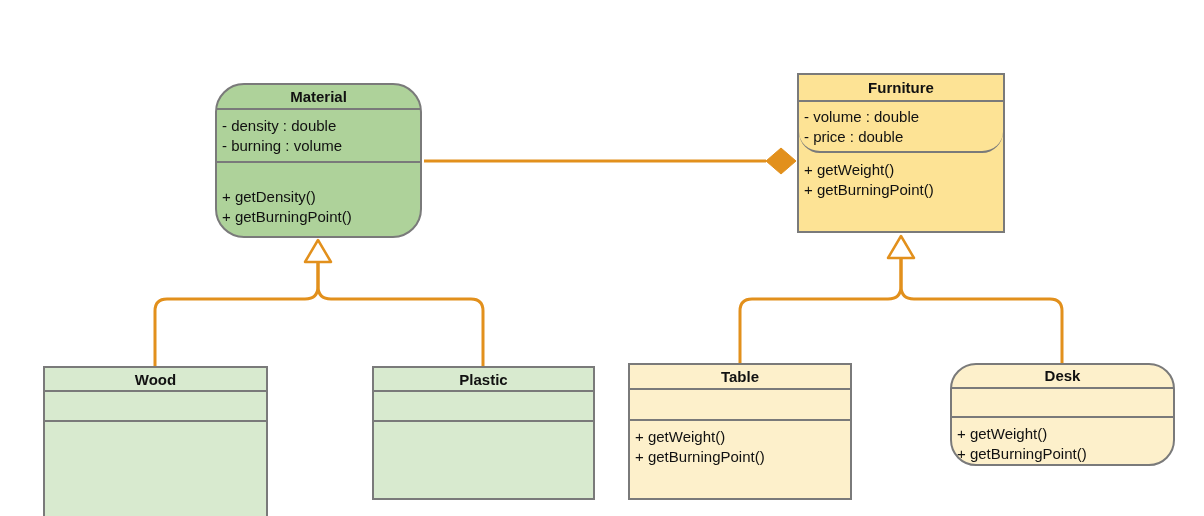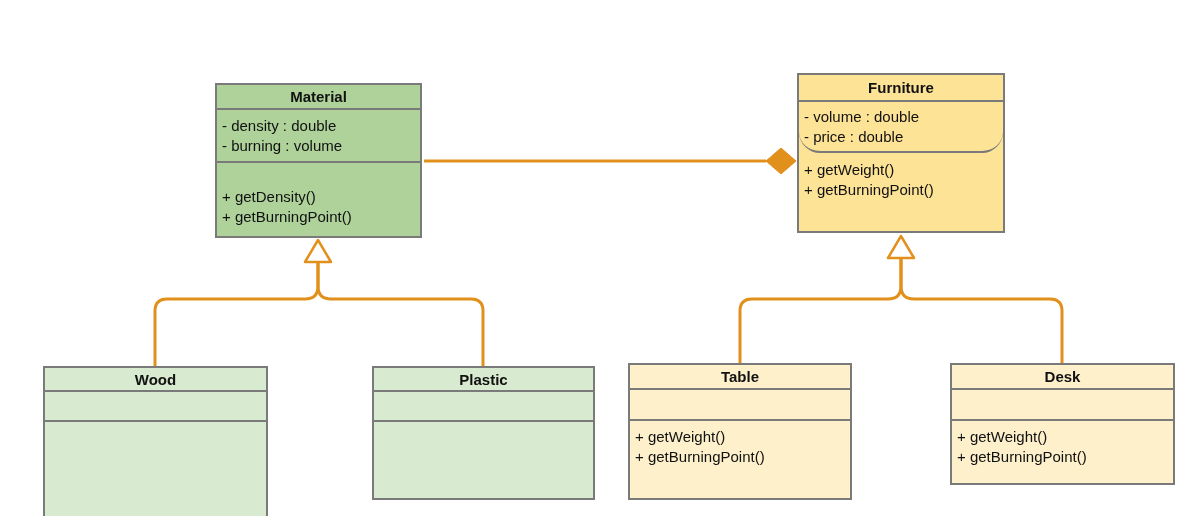--- a/index.html
+++ b/index.html
@@ -38,21 +38,21 @@
     border-bottom:2px solid var(--border-gray);
     padding-left:5px;
   }
   .uml-methods{
     flex:1;
     padding-left:5px;
   }
   .member{line-height:20px;white-space:nowrap;}
 
   
-  #class-material{background:var(--parent-green);}
+  #class-material{background:var(--parent-green);border-radius:29px;}
   #class-furniture{background:var(--parent-yellow);}
   #class-wood,#class-plastic{background:var(--child-green);}
   #class-table,#class-desk{background:var(--child-yellow);}
 
   
   #class-material{left:215px;top:83px;width:207px;height:155px;}
   #class-material .uml-header{height:25px;}
   #class-material .uml-attrs{height:53px;padding-top:6px;}
   #class-material .uml-methods{padding-top:24px;}
 
@@ -63,21 +63,21 @@
   #class-furniture .uml-methods{padding-top:7px;}
 
   
   #class-wood{left:43px;top:366px;width:225px;height:159px;}
   #class-plastic{left:372px;top:366px;width:223px;height:134px;}
   #class-wood .uml-header,#class-plastic .uml-header{height:24px;}
   #class-wood .uml-attrs,#class-plastic .uml-attrs{height:30px;}
 
   
   #class-table{left:628px;top:363px;width:224px;height:137px;}
-  #class-desk{left:950px;top:363px;width:225px;height:122px;}
+  #class-desk{left:950px;top:363px;width:225px;height:103px;border-radius:26px;}
   #class-table .uml-header,#class-desk .uml-header{height:25px;}
   #class-table .uml-attrs,#class-desk .uml-attrs{height:31px;}
   #class-table .uml-methods,#class-desk .uml-methods{padding-top:6px;line-height:21px;}
 
   
   .connector-layer{
     position:absolute;left:0;top:0;width:1204px;height:516px;
     pointer-events:none;
   }
   .conn-line{

